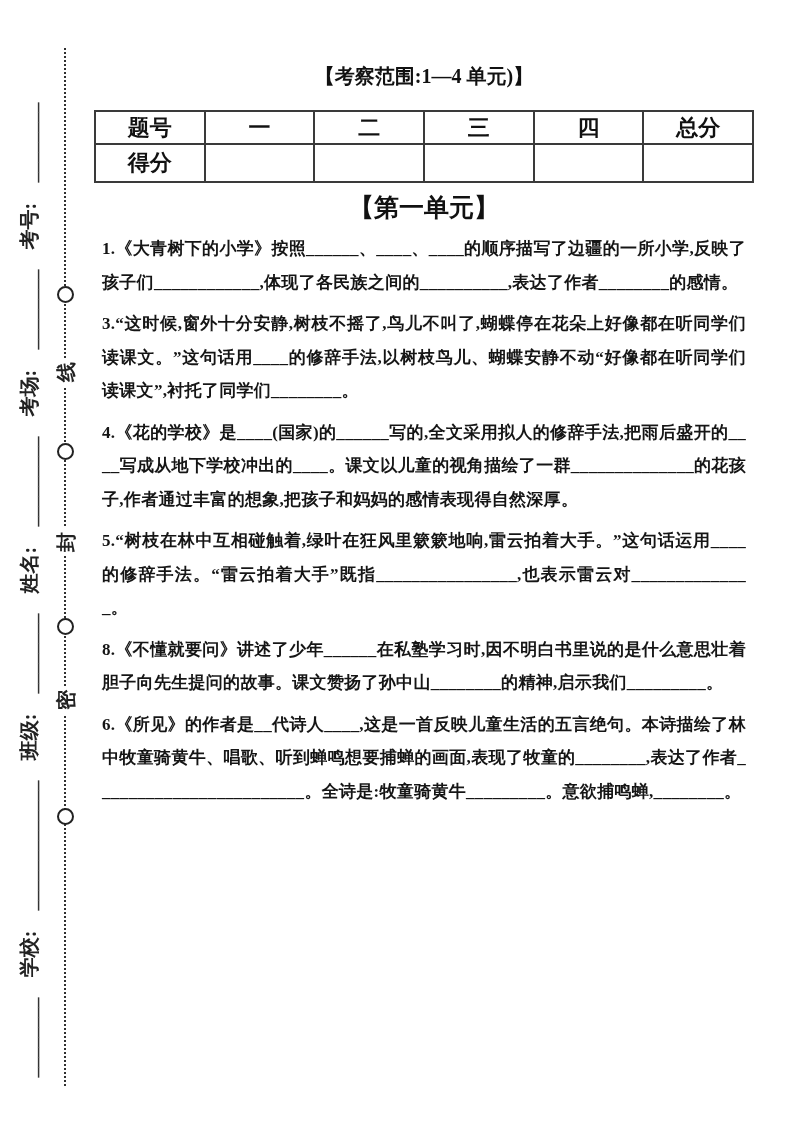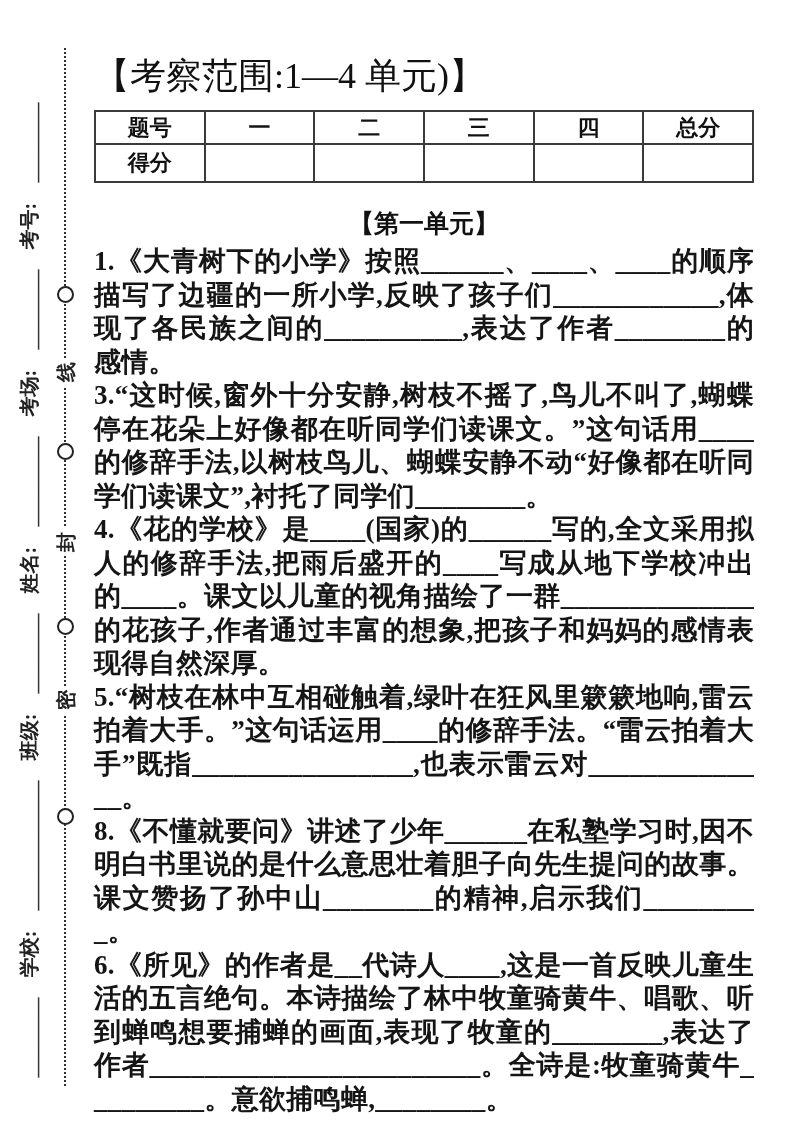--- a/index.html
+++ b/index.html
@@ -66,49 +66,50 @@
     margin:0;
     font-size:45px;
     line-height:52px;
     font-weight:700;
     text-align:center;
     letter-spacing:1px;
     white-space:nowrap;
   }
   .subtitle{
     margin:6px 0 0 0;
-    font-size:36px;
+    font-size:20px;
     line-height:36px;
-    font-weight:400;
+    font-weight:700;
+    text-align:center;
   }
   table.score{
     margin-top:16px;
     width:100%;
     table-layout:fixed;
     border-collapse:collapse;
   }
   table.score td{
     border:2px solid #3a3a3a;
     text-align:center;
     vertical-align:middle;
     font-size:22px;
     font-weight:600;
     padding:0;
   }
   tr.hdr td{height:31px;font-family:Liberation Mono, monospace;}
   tr.scr td{height:36px;}
   .section-heading{
-    margin:24px 0 5px 0;
+    margin:8px 0 5px 0;
     font-size:25px;
     font-weight:700;
     text-align:center;
   }
   .questions p{
-    margin:0;
-    font-size:27px;
+    margin:8px;
+    font-size:17px;
     line-height:33.5px;
     font-weight:600;
     text-align:justify;
     letter-spacing:0.3px;
     word-break:break-all;
     color:#151515;
   }
 </style>
 </head>
 <body>

